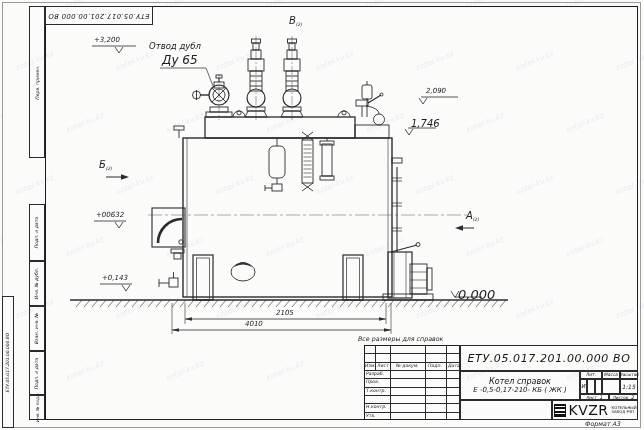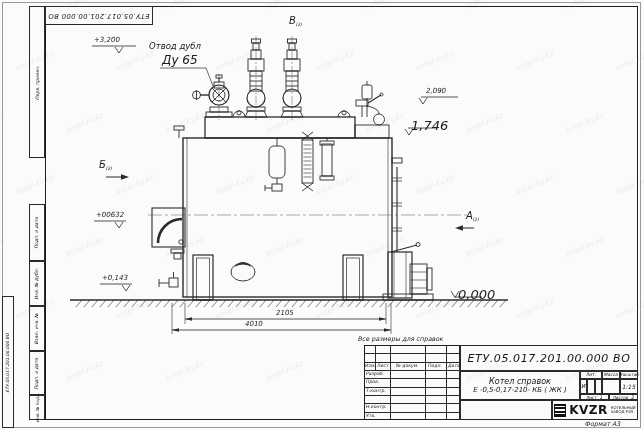--- a/index.html
+++ b/index.html
@@ -273,21 +273,21 @@
 </div>
 <div class="lbl" style="left:99px;top:160px;font-size:10px;z-index:4">
   <span>Б</span><span class="sub">(2)</span>
 </div>
 <div class="lbl" style="left:466px;top:211px;font-size:10px;z-index:4">
   <span>А</span><span class="sub">(2)</span>
 </div>
 
 <div class="lbl" style="left:94px;top:37px;font-size:7px;z-index:4">+3,200</div>
 <div class="lbl" style="left:426px;top:88px;font-size:7px;z-index:4">2,090</div>
-<div class="lbl" style="left:411px;top:119px;font-size:13px;z-index:4">1,746</div>
+<div class="lbl" style="left:411px;top:119px;font-size:10px;z-index:4">1,746</div>
 <div class="lbl" style="left:96px;top:212px;font-size:7px;z-index:4">+00632</div>
 <div class="lbl" style="left:102px;top:275px;font-size:7px;z-index:4">+0,143</div>
 <div class="lbl" style="left:458px;top:288px;font-size:13px;z-index:4">0,000</div>
 
 <div class="lbl" style="left:276px;top:310px;font-size:7px;z-index:4">2105</div>
 <div class="lbl" style="left:245px;top:321px;font-size:7px;z-index:4">4010</div>
 
 <div class="lbl" style="left:358px;top:336px;font-size:6.3px;z-index:4">Все размеры для справок</div>
 <div class="lbl" style="left:585px;top:421px;font-size:6.3px;z-index:4">Формат А3</div>
 
@@ -342,18 +342,18 @@
   <span style="font-size:4.8px">1</span>
 </div>
 <div class="cell tb" style="left:609px;top:394px;width:29px;height:6px;gap:3px">
   <span style="font-size:4.2px">Листов</span>
   <span style="font-size:4.8px">2</span>
 </div>
 
 <div class="cell tb" style="left:460px;top:400px;width:92px;height:20px"></div>
 <div class="cell tb" style="left:552px;top:400px;width:86px;height:20px;gap:3px">
   <span style="display:inline-block;width:10px;height:11px;background:repeating-linear-gradient(0deg,#111 0 2px,#fff 2px 3.5px);border:1px solid #111"></span>
-  <span style="font-size:12px;font-weight:bold;font-style:normal;letter-spacing:0.5px">KVZR</span>
+  <span style="font-size:14px;font-weight:normal;font-style:normal;letter-spacing:0.5px">KVZR</span>
   <span style="display:inline-flex;flex-direction:column;line-height:1.1">
     <span style="font-size:3.8px;font-style:normal">КОТЕЛЬНЫЙ</span>
     <span style="font-size:3.8px;font-style:normal">ЗАВОД РЭП</span>
   </span>
 </div>
 
 </body></html>

